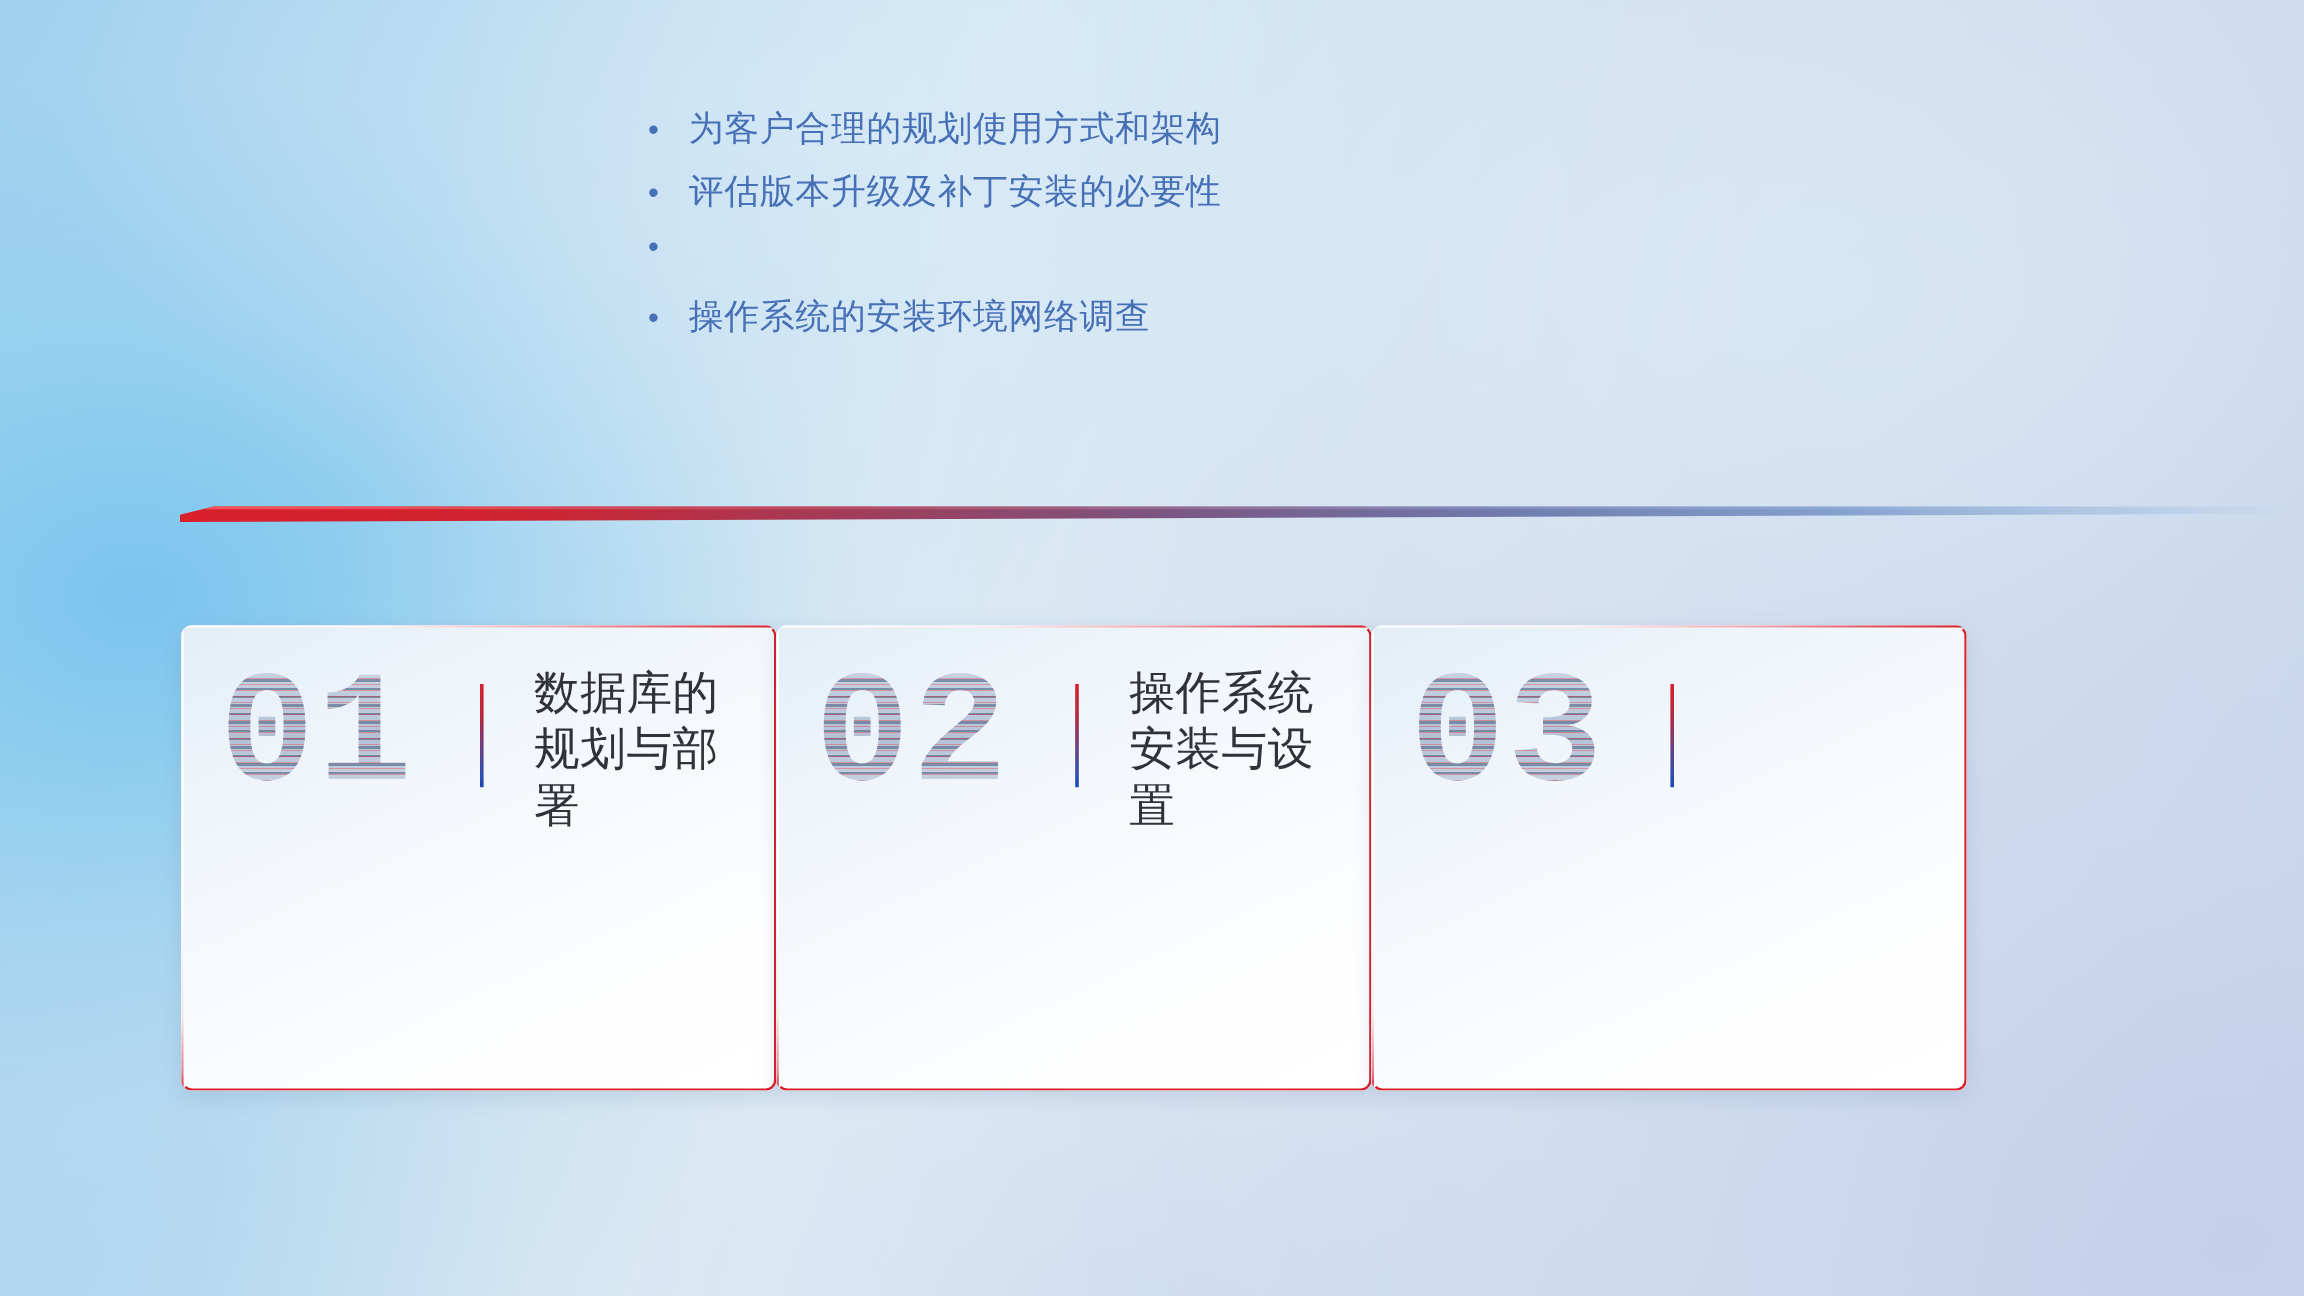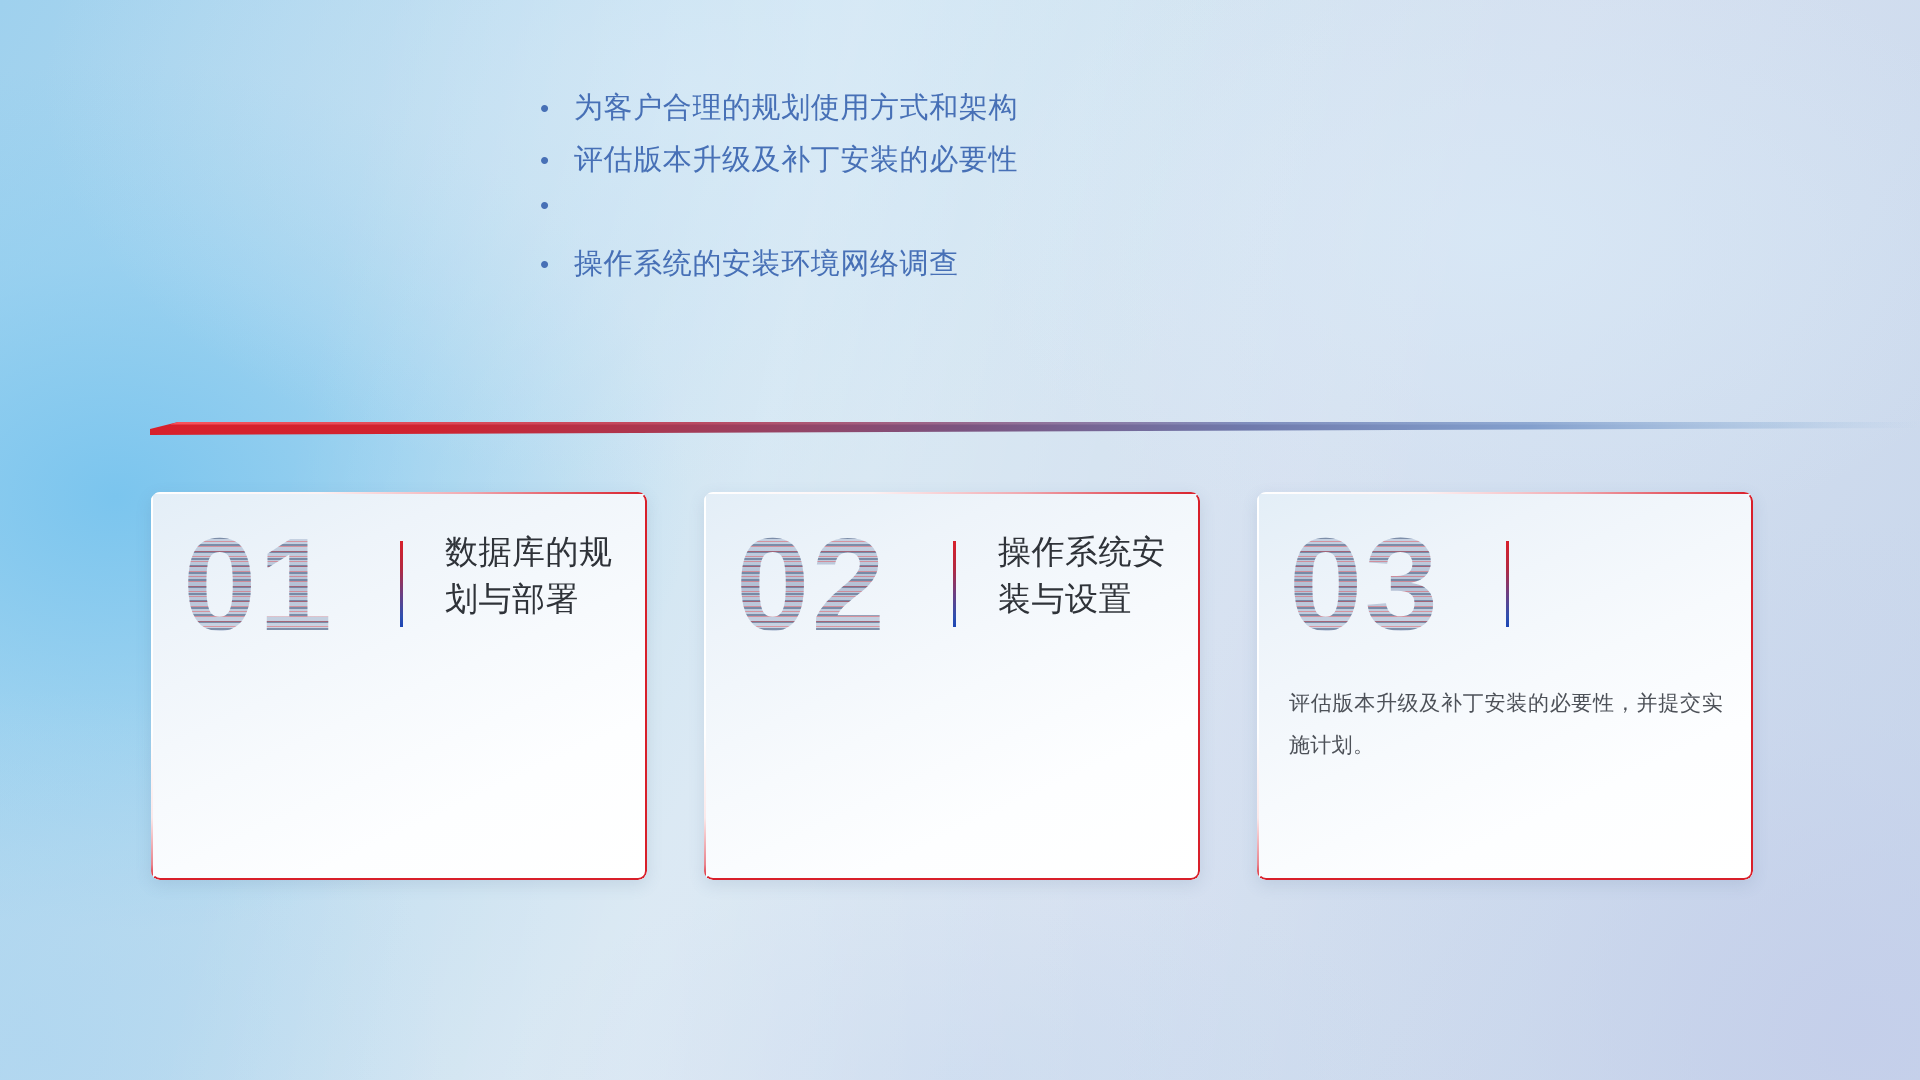--- a/index.html
+++ b/index.html
@@ -67,24 +67,24 @@
   
   #divider {
     position:absolute;
     left:150px; top:415px;
     width:1770px; height:24px;
   }
 
   
   #cards {
     position:absolute;
-    left:151px; top:492px;
+    left:151px; top:521px;
     width:1770px; height:400px;
     display:flex;
-    gap:57px;
+    font-family:Liberation Mono, monospace;
   }
   .card {
     position:relative;
     width:496px;
     height:388px;
     border-radius:9px;
     background:linear-gradient(155deg, #e3eef7 0%, #eef4fa 24%, #f7fafd 52%, #fdfeff 74%, #ffffff 100%);
     box-shadow:0 5px 16px rgba(80,110,150,0.16);
     overflow:hidden;
   }
@@ -155,21 +155,21 @@
   .card-sep {
     position:absolute;
     left:249px; top:49px;
     width:3px; height:86px;
     background:linear-gradient(180deg, #d8202b 0%, #b32840 32%, #6b3f83 62%, #2f4fb0 88%, #1c45b5 100%);
   }
   .card-title {
     position:absolute;
     left:294px; top:36px;
     width:186px;
-    font-size:33px;
+    font-size:38px;
     line-height:47px;
     color:#2f3339;
     font-weight:400;
     letter-spacing:0.5px;
   }
   .card-body {
     position:absolute;
     left:32px; top:190px;
     right:30px;
     font-size:21px;
@@ -270,16 +270,15 @@
 
   <div class="card">
     <div class="card-frame"></div>
     <div class="card-frame-top"></div>
     <div class="card-frame-left"></div>
     <div class="card-head">
       <div class="card-num-shadow">03</div>
       <div class="card-num">03</div>
       <div class="card-sep"></div>
     </div>
-    <div class="card-body">评估版本升级及补丁安装的必要性，并提交实施计划。</div>
   </div>
 
 </div>
 
 </body></html>

